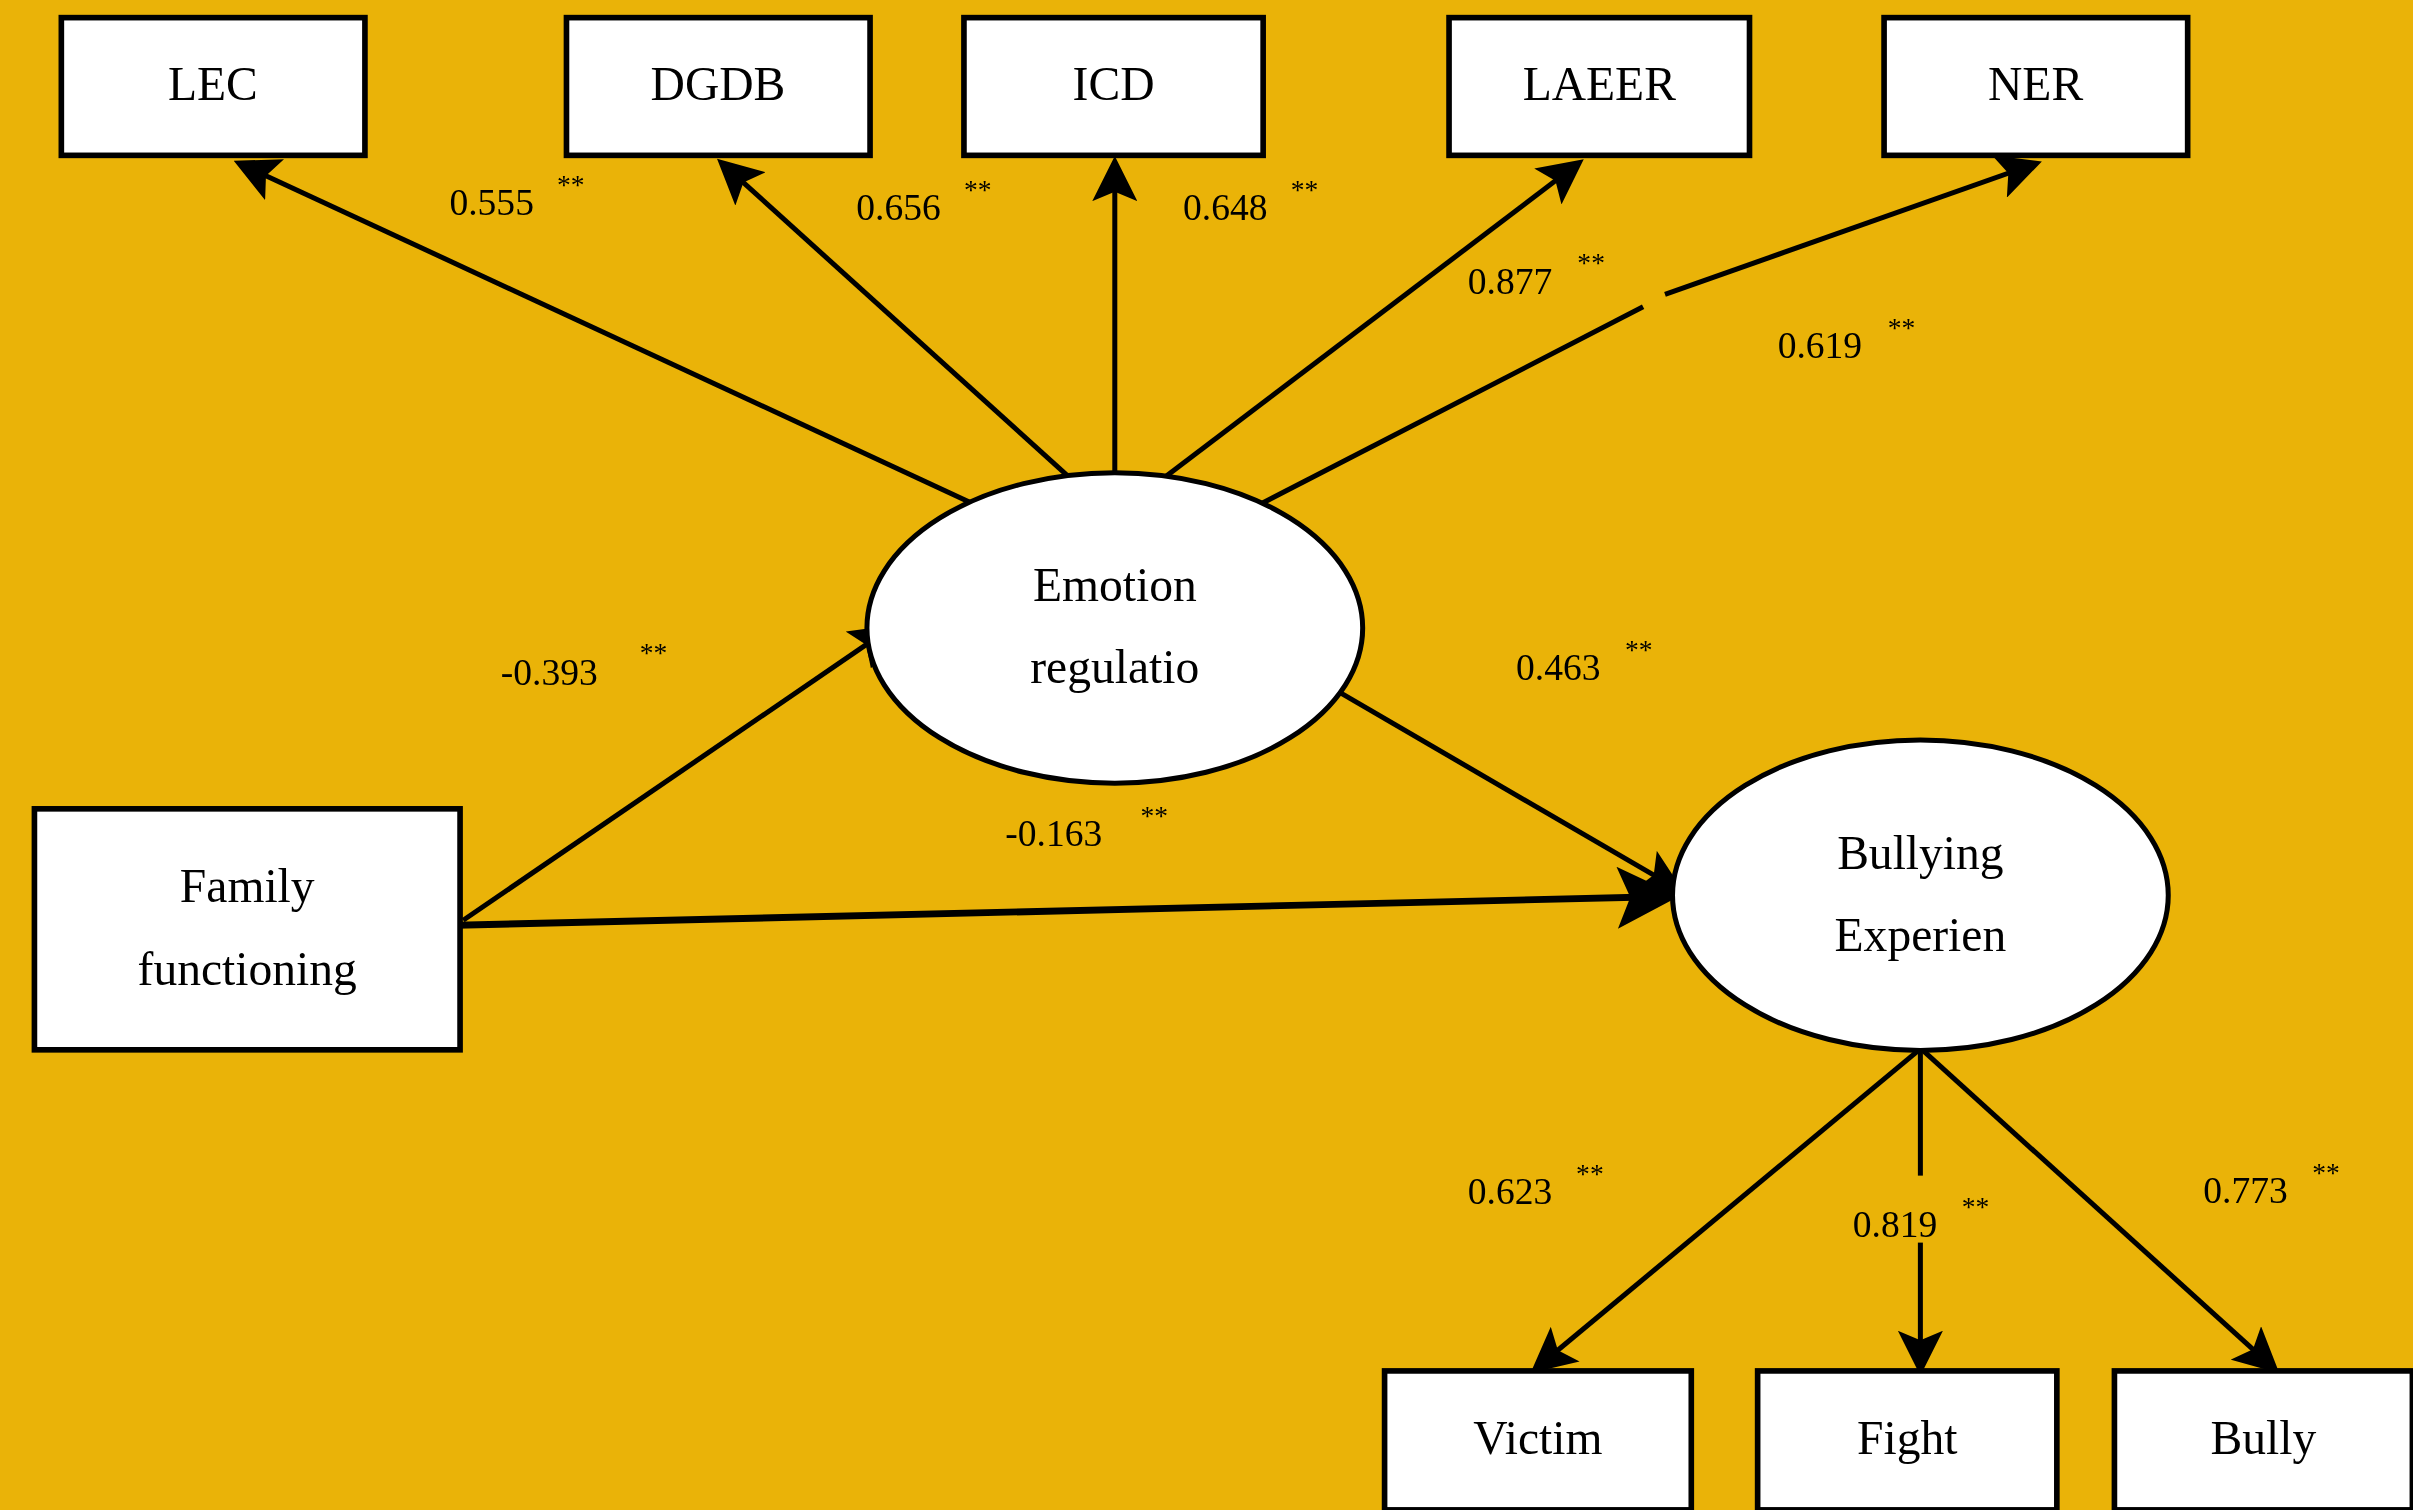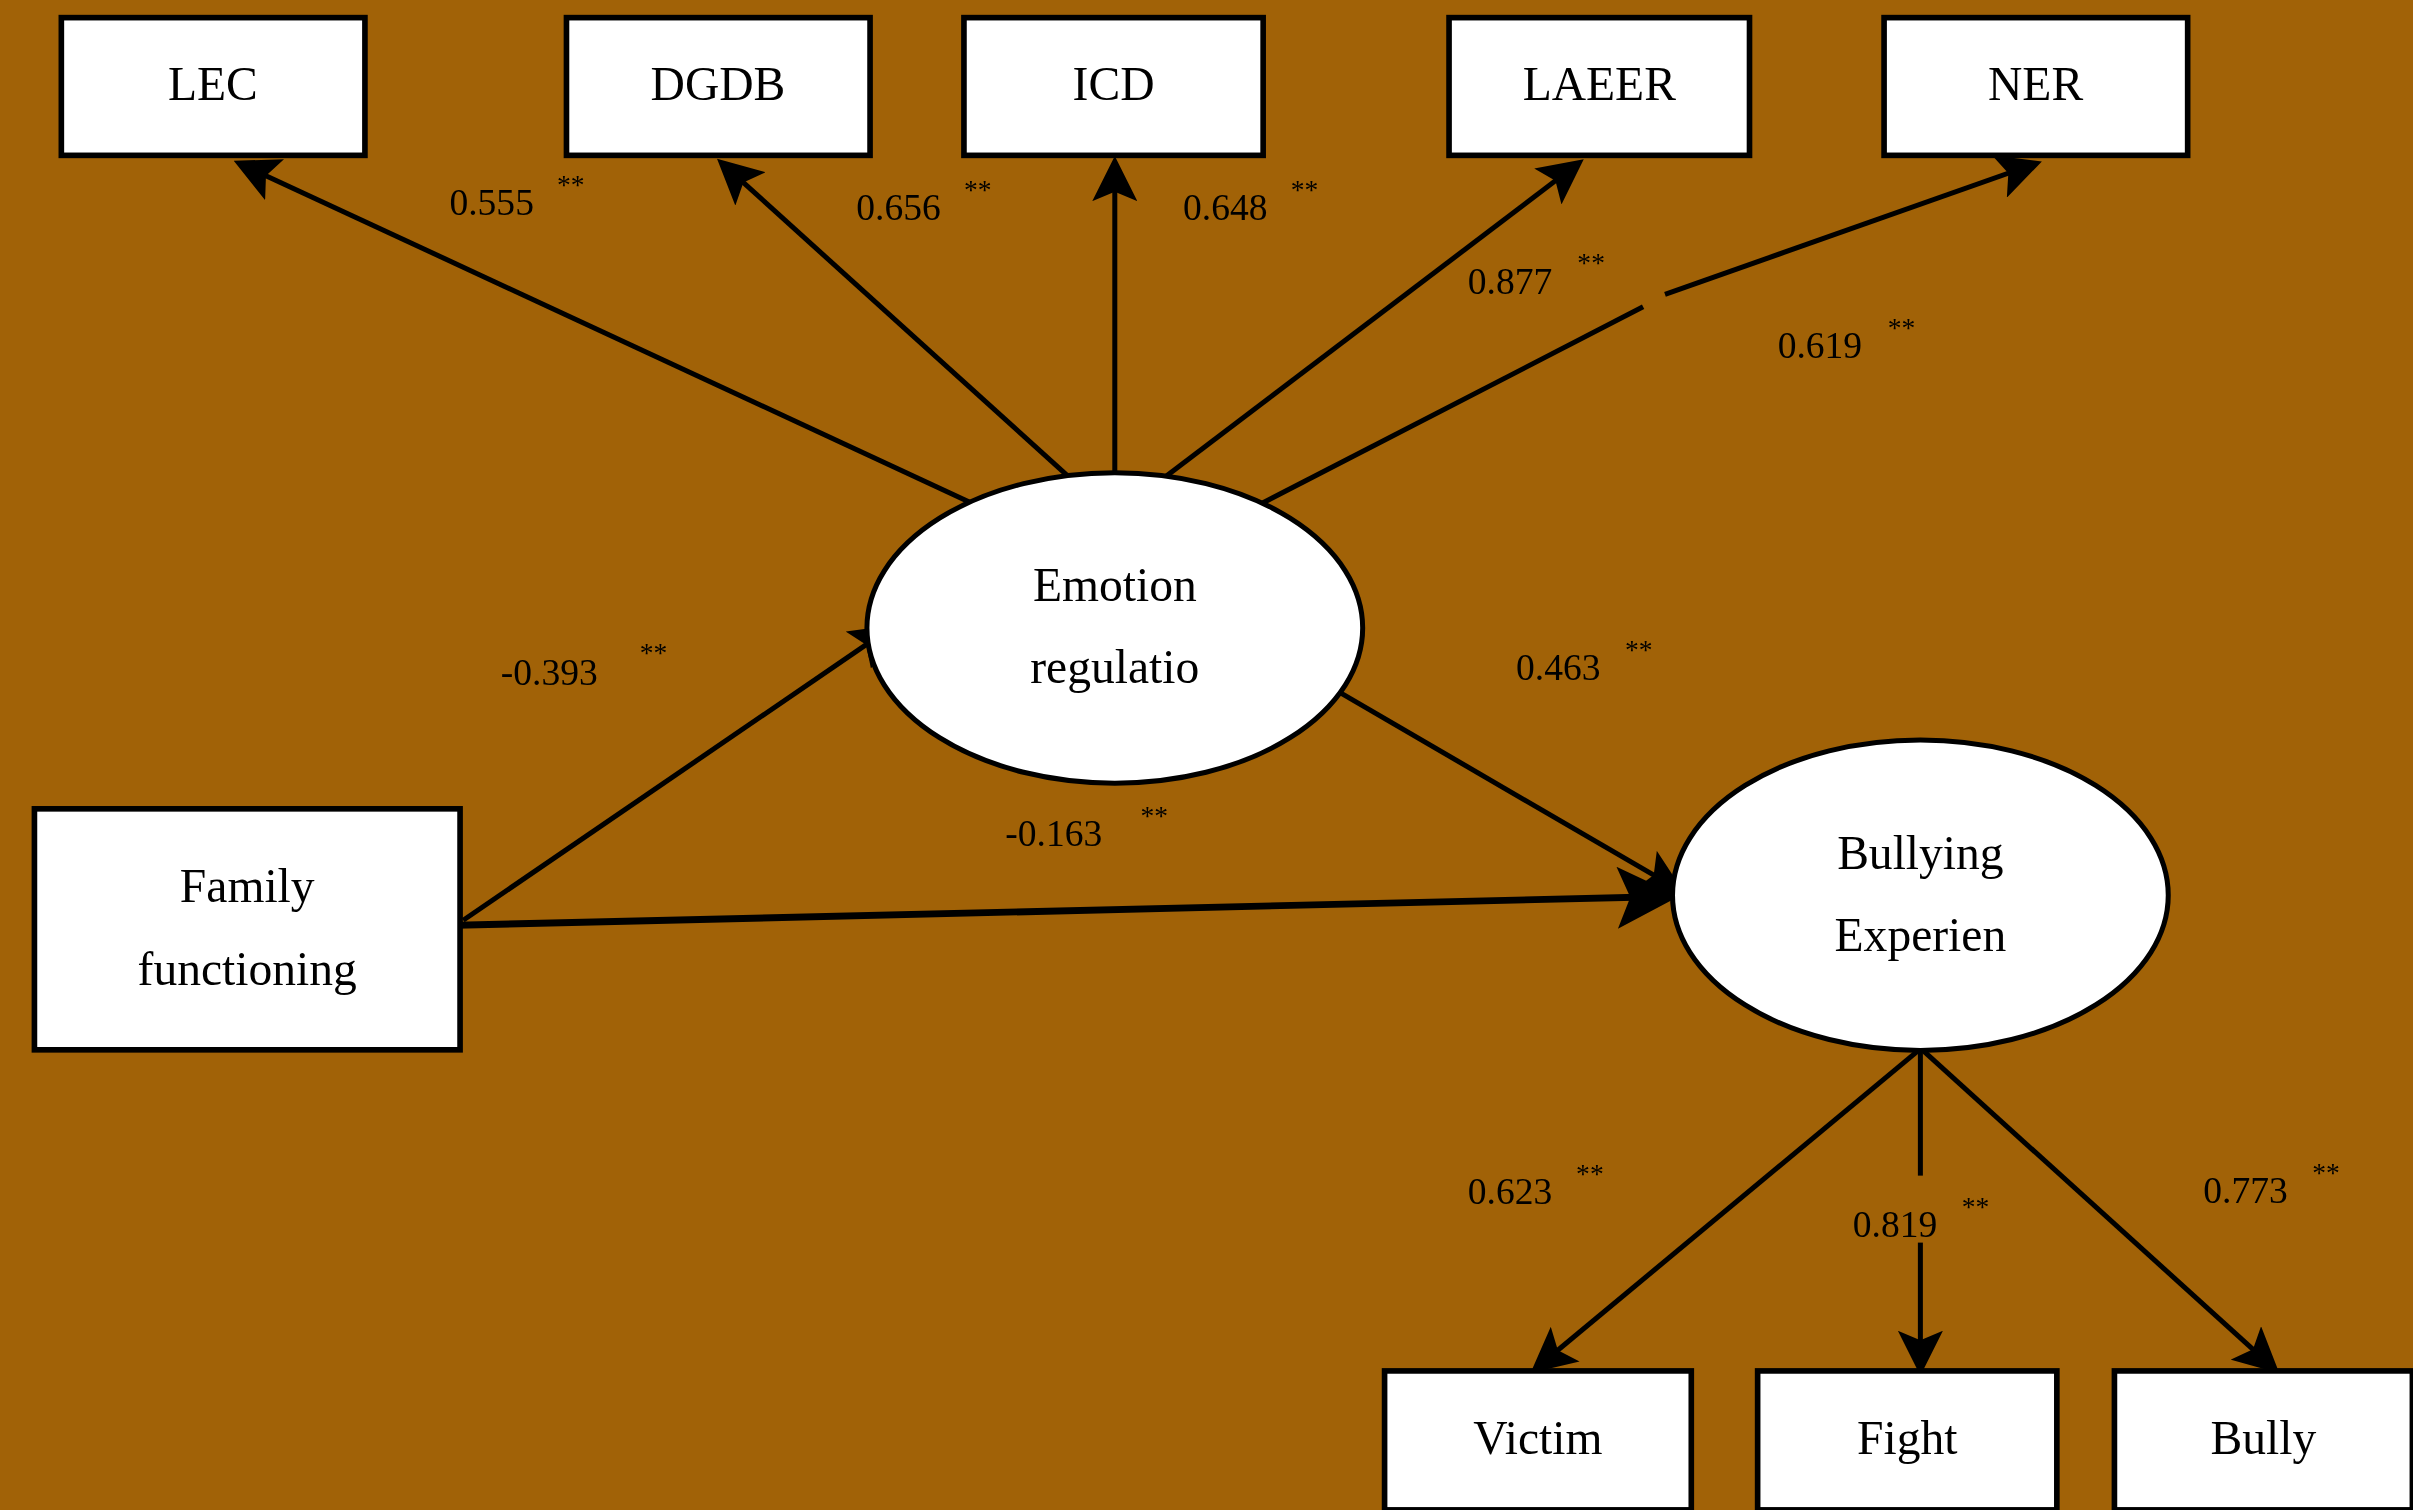--- a/index.html
+++ b/index.html
@@ -10,21 +10,21 @@
   body {
     width: 2413px;
     height: 1510px;
     font-family: "Liberation Serif", "DejaVu Serif", serif;
     overflow: hidden;
   }
   #diagram-root {
     position: relative;
     width: 2413px;
     height: 1510px;
-    background: #a16207;
+    background: #eab308;
   }
   svg.sem-canvas {
     position: absolute;
     top: 0;
     left: 0;
     width: 2413px;
     height: 1510px;
   }
   .node-rect {
     fill: #ffffff;

